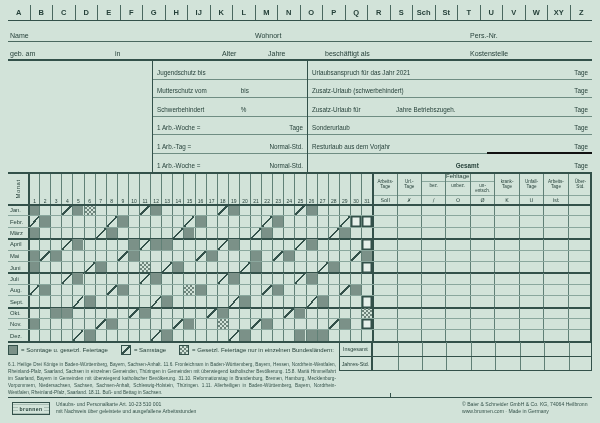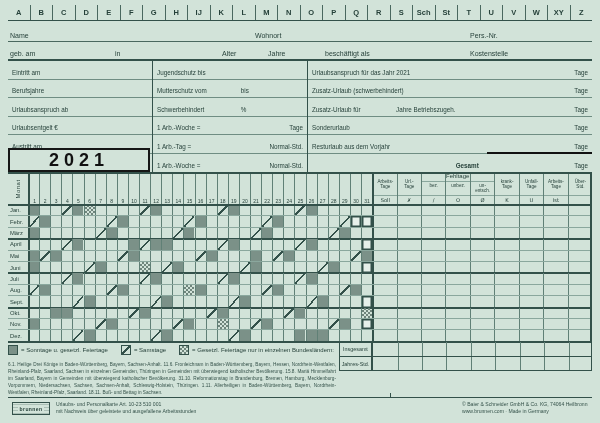--- a/index.html
+++ b/index.html
@@ -110,40 +110,20 @@
   <div class="hrow" id="row-geb">
     <span class="hlabel" style="left:2px">geb. am</span>
     <span class="hlabel" style="left:107px">in</span>
     <span class="hlabel" style="left:214px">Alter</span>
     <span class="hlabel" style="left:260px">Jahre</span>
     <span class="hlabel" style="left:317px">beschäftigt als</span>
     <span class="hlabel" style="left:462px">Kostenstelle</span>
   </div>
 
   <div class="info">
-    <div class="icol" id="col1">
-        <div class="irow">
-          <div class="il">Eintritt am</div>
-        </div>
-        <div class="irow">
-          <div class="il">Berufsjahre</div>
-        </div>
-        <div class="irow">
-          <div class="il">Urlaubsanspruch ab</div>
-        </div>
-        <div class="irow">
-          <div class="il">Urlaubsentgelt  €</div>
-        </div>
-        <div class="irow">
-          <div class="il">Austritt am</div>
-        </div>
-        <div class="yearbox">
-          <span class="yeartext">2021</span>
-        </div>
-      </div>
     <div class="icol" id="col2">
         <div class="irow">
           <div class="il">Jugendschutz bis</div>
         </div>
         <div class="irow">
           <div class="il">Mutterschutz vom</div>
           <div class="im" style="left: 57%;">bis</div>
         </div>
         <div class="irow">
           <div class="il">Schwerbehindert</div>

